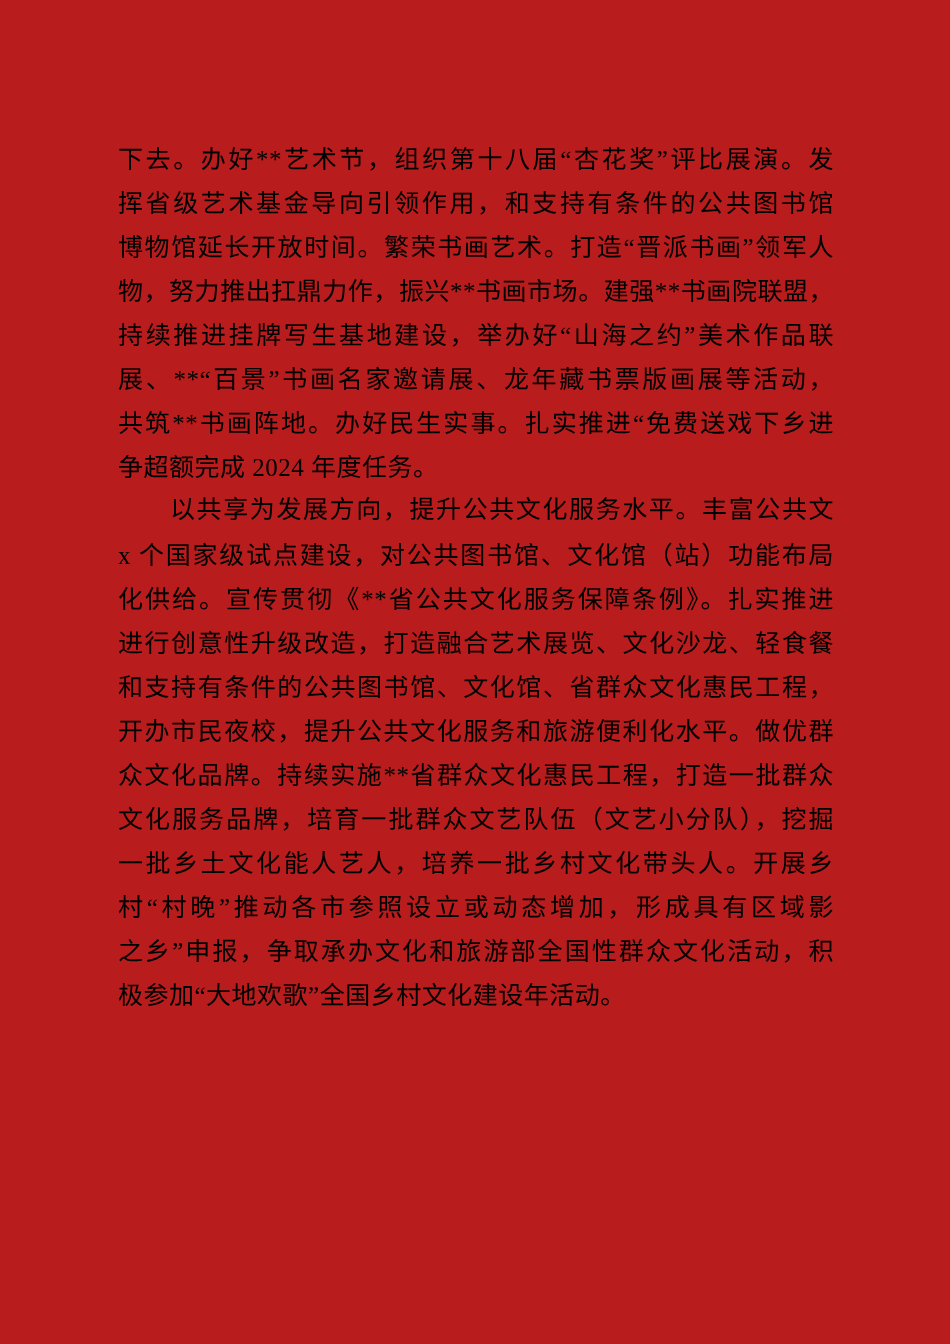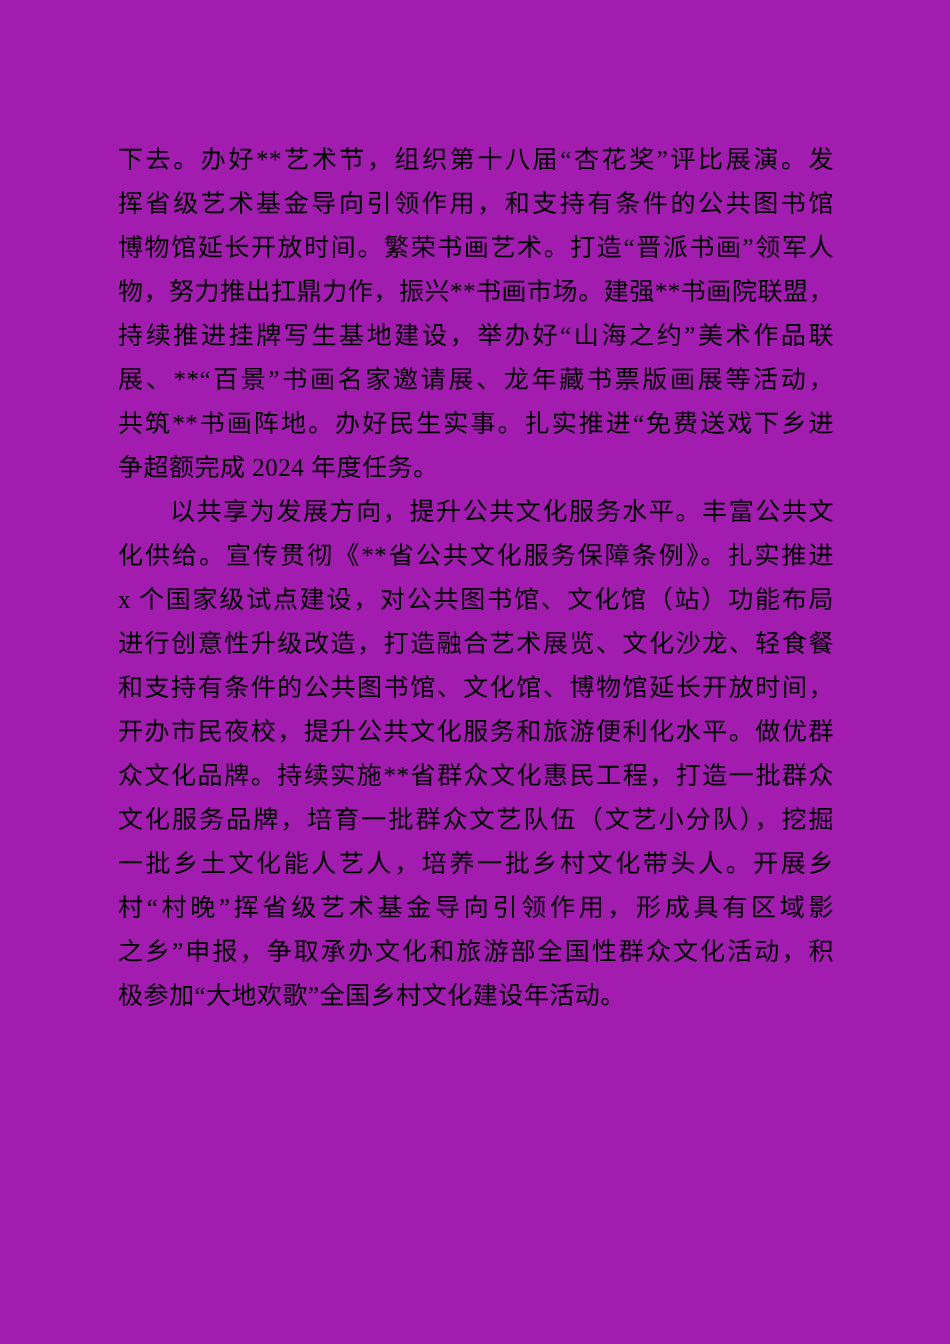--- a/index.html
+++ b/index.html
@@ -4,21 +4,21 @@
 <style>
   html, body {
     margin: 0;
     padding: 0;
     background: #ffffff;
   }
   .page {
     position: relative;
     width: 950px;
     height: 1344px;
-    background: #a21caf;
+    background: #b91c1c;
     overflow: hidden;
     font-family: "Liberation Serif", "DejaVu Serif", serif;
     color: #000000;
   }
   .text-block {
     position: absolute;
     left: 118px;
     top: 138px;
     width: 716px;
   }
@@ -32,20 +32,21 @@
     font-size: 25px;
     letter-spacing: 0.5px;
     white-space: nowrap;
     overflow: hidden;
     text-align: justify;
     text-align-last: justify;
     -moz-text-align-last: justify;
   }
   .line.indent {
     padding-left: 52px;
+    font-family: Liberation Mono, monospace;
   }
   .line.para-end {
     text-align: center;
     text-align-last: left;
     -moz-text-align-last: left;
   }
 </style>
 </head>
 <body>
 
@@ -58,27 +59,27 @@
       <div class="line">博物馆延长开放时间。繁荣书画艺术。打造“晋派书画”领军人</div>
       <div class="line">物，努力推出扛鼎力作，振兴**书画市场。建强**书画院联盟，</div>
       <div class="line">持续推进挂牌写生基地建设，举办好“山海之约”美术作品联</div>
       <div class="line">展、**“百景”书画名家邀请展、龙年藏书票版画展等活动，</div>
       <div class="line">共筑**书画阵地。办好民生实事。扎实推进“免费送戏下乡进</div>
       <div class="line para-end">争超额完成 2024 年度任务。</div>
     </div>
 
     <div class="paragraph">
       <div class="line indent">以共享为发展方向，提升公共文化服务水平。丰富公共文</div>
+      <div class="line">x 个国家级试点建设，对公共图书馆、文化馆（站）功能布局</div>
       <div class="line">化供给。宣传贯彻《**省公共文化服务保障条例》。扎实推进</div>
-      <div class="line">x 个国家级试点建设，对公共图书馆、文化馆（站）功能布局</div>
       <div class="line">进行创意性升级改造，打造融合艺术展览、文化沙龙、轻食餐</div>
-      <div class="line">和支持有条件的公共图书馆、文化馆、博物馆延长开放时间，</div>
+      <div class="line">和支持有条件的公共图书馆、文化馆、省群众文化惠民工程，</div>
       <div class="line">开办市民夜校，提升公共文化服务和旅游便利化水平。做优群</div>
       <div class="line">众文化品牌。持续实施**省群众文化惠民工程，打造一批群众</div>
       <div class="line">文化服务品牌，培育一批群众文艺队伍（文艺小分队），挖掘</div>
       <div class="line">一批乡土文化能人艺人，培养一批乡村文化带头人。开展乡</div>
-      <div class="line">村“村晚”挥省级艺术基金导向引领作用，形成具有区域影</div>
+      <div class="line">村“村晚”推动各市参照设立或动态增加，形成具有区域影</div>
       <div class="line">之乡”申报，争取承办文化和旅游部全国性群众文化活动，积</div>
       <div class="line para-end">极参加“大地欢歌”全国乡村文化建设年活动。</div>
     </div>
 
   </div>
 </div>
 
 </body></html>

